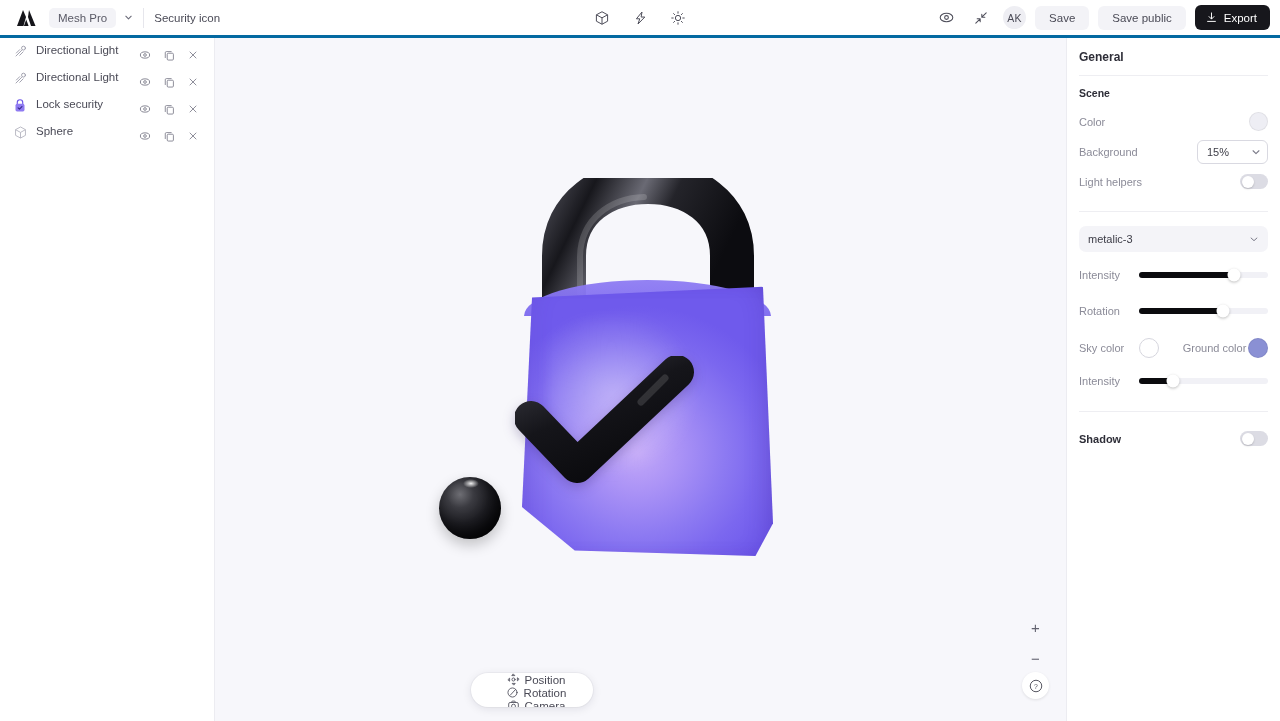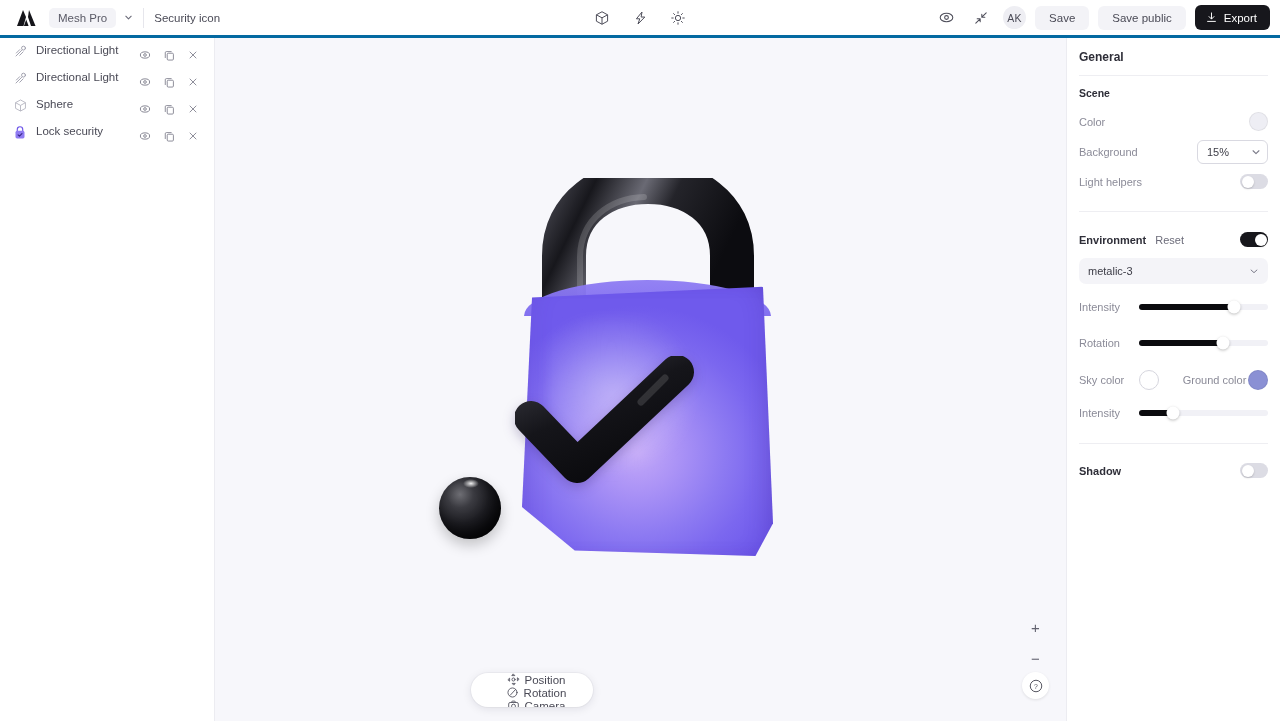--- a/index.html
+++ b/index.html
@@ -390,56 +390,56 @@
         <span class="lyr-btn">
             <svg width="12" height="12" viewBox="0 0 20 20" stroke="#7a7a88" stroke-width="1.4" stroke-linecap="round">
               <path d="M5 5l10 10M15 5L5 15"></path>
             </svg>
           </span>
       </span>
     </div>
 
     <div class="layer">
       <span class="lyr-ic">
-        <svg width="15" height="15" viewBox="0 0 20 20">
-            <path d="M10 2.6 L16.6 6.2 v7.6 L10 17.4 L3.4 13.8 V6.2 Z" fill="none" stroke="#b4b4c0" stroke-width="1.2" stroke-linejoin="round"></path>
-            <path d="M3.4 6.2 L10 9.9 L16.6 6.2 M10 9.9 v7.5" fill="none" stroke="#b4b4c0" stroke-width="1.2" stroke-linejoin="round"></path>
-          </svg>
-      </span>
-      <span class="lyr-name">Sphere</span>
-      <span class="lyr-actions">
-        <span class="lyr-btn">
-            <svg width="14" height="14" viewBox="0 0 20 20">
-              <ellipse cx="10" cy="10" rx="6.6" ry="4.5" fill="none" stroke="#7a7a88" stroke-width="1.25"></ellipse>
-              <circle cx="10" cy="10" r="1.9" fill="none" stroke="#7a7a88" stroke-width="1.25"></circle>
-            </svg>
-          </span>
-        <span class="lyr-btn">
-            <svg width="13" height="13" viewBox="0 0 20 20" fill="none" stroke="#7a7a88" stroke-width="1.3">
-              <rect x="6.5" y="6.5" width="9.5" height="10.5" rx="1.6"></rect>
-              <path d="M13.2 4H5.2A1.7 1.7 0 0 0 3.5 5.7v8.1"></path>
-            </svg>
-          </span>
-        <span class="lyr-btn">
-            <svg width="12" height="12" viewBox="0 0 20 20" stroke="#7a7a88" stroke-width="1.4" stroke-linecap="round">
-              <path d="M5 5l10 10M15 5L5 15"></path>
-            </svg>
-          </span>
-      </span>
-    </div>
-
-    <div class="layer">
-      <span class="lyr-ic">
         <svg width="14" height="15" viewBox="0 0 20 22">
           <path d="M6 9V6.6a4 4 0 0 1 8 0V9" fill="none" stroke="#6d55e8" stroke-width="1.7"></path>
           <rect x="3.4" y="8.6" width="13.2" height="11.2" rx="2.4" fill="#8f7bf2"></rect>
           <path d="M7.2 14.4l2 2 3.6-3.9" fill="none" stroke="#3a2a8c" stroke-width="1.7" stroke-linecap="round" stroke-linejoin="round"></path>
         </svg>
       </span>
       <span class="lyr-name">Lock security</span>
+      <span class="lyr-actions">
+        <span class="lyr-btn">
+            <svg width="14" height="14" viewBox="0 0 20 20">
+              <ellipse cx="10" cy="10" rx="6.6" ry="4.5" fill="none" stroke="#7a7a88" stroke-width="1.25"></ellipse>
+              <circle cx="10" cy="10" r="1.9" fill="none" stroke="#7a7a88" stroke-width="1.25"></circle>
+            </svg>
+          </span>
+        <span class="lyr-btn">
+            <svg width="13" height="13" viewBox="0 0 20 20" fill="none" stroke="#7a7a88" stroke-width="1.3">
+              <rect x="6.5" y="6.5" width="9.5" height="10.5" rx="1.6"></rect>
+              <path d="M13.2 4H5.2A1.7 1.7 0 0 0 3.5 5.7v8.1"></path>
+            </svg>
+          </span>
+        <span class="lyr-btn">
+            <svg width="12" height="12" viewBox="0 0 20 20" stroke="#7a7a88" stroke-width="1.4" stroke-linecap="round">
+              <path d="M5 5l10 10M15 5L5 15"></path>
+            </svg>
+          </span>
+      </span>
+    </div>
+
+    <div class="layer">
+      <span class="lyr-ic">
+        <svg width="15" height="15" viewBox="0 0 20 20">
+            <path d="M10 2.6 L16.6 6.2 v7.6 L10 17.4 L3.4 13.8 V6.2 Z" fill="none" stroke="#b4b4c0" stroke-width="1.2" stroke-linejoin="round"></path>
+            <path d="M3.4 6.2 L10 9.9 L16.6 6.2 M10 9.9 v7.5" fill="none" stroke="#b4b4c0" stroke-width="1.2" stroke-linejoin="round"></path>
+          </svg>
+      </span>
+      <span class="lyr-name">Sphere</span>
       <span class="lyr-actions">
         <span class="lyr-btn">
             <svg width="14" height="14" viewBox="0 0 20 20">
               <ellipse cx="10" cy="10" rx="6.6" ry="4.5" fill="none" stroke="#7a7a88" stroke-width="1.25"></ellipse>
               <circle cx="10" cy="10" r="1.9" fill="none" stroke="#7a7a88" stroke-width="1.25"></circle>
             </svg>
           </span>
         <span class="lyr-btn">
             <svg width="13" height="13" viewBox="0 0 20 20" fill="none" stroke="#7a7a88" stroke-width="1.3">
               <rect x="6.5" y="6.5" width="9.5" height="10.5" rx="1.6"></rect>
@@ -582,29 +582,20 @@
 
     <div class="rowi">
       <span class="rlabel">Light helpers</span>
       <div class="toggle">
           <span class="knob"></span>
         </div>
     </div>
 
     <div class="rp-rule" style="margin:16px 0 14px 0"></div>
 
-    <div class="rowi">
-      <span style="display:flex;align-items:baseline">
-        <span class="rlabel-d">Environment</span>
-        <span class="rlink">Reset</span>
-      </span>
-      <div class="toggle on">
-          <span class="knob"></span>
-        </div>
-    </div>
 
     <div class="envsel">
       <span>metalic-3</span>
       <span style="display:flex">
         <svg width="10" height="10" viewBox="0 0 12 12">
             <path d="M2.5 4.8 L6 8 L9.5 4.8" stroke="#7a7a88" stroke-width="1.2" fill="none" stroke-linecap="round" stroke-linejoin="round"></path>
           </svg>
       </span>
     </div>
 

